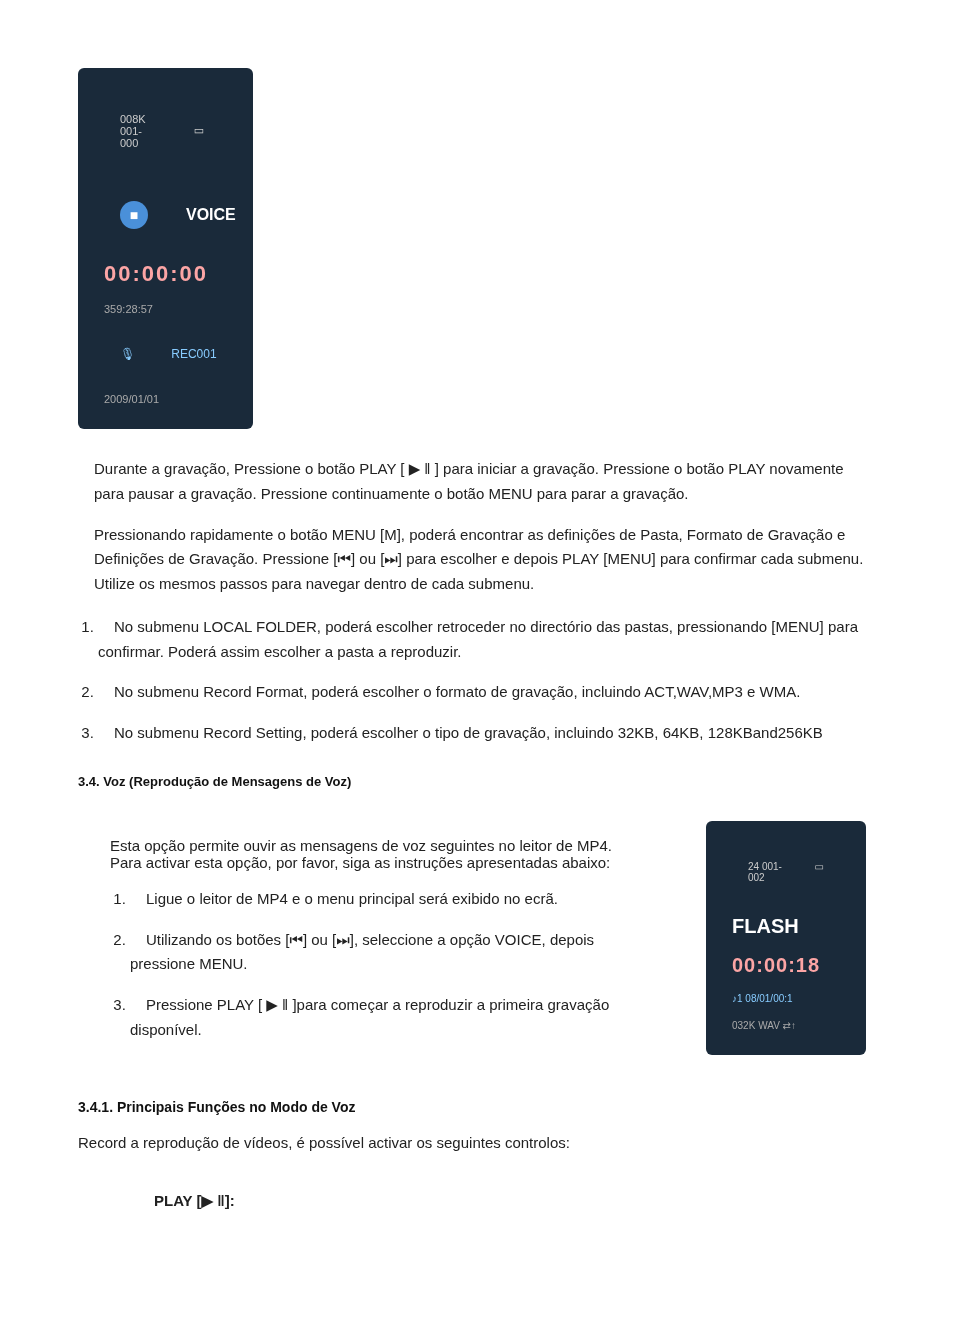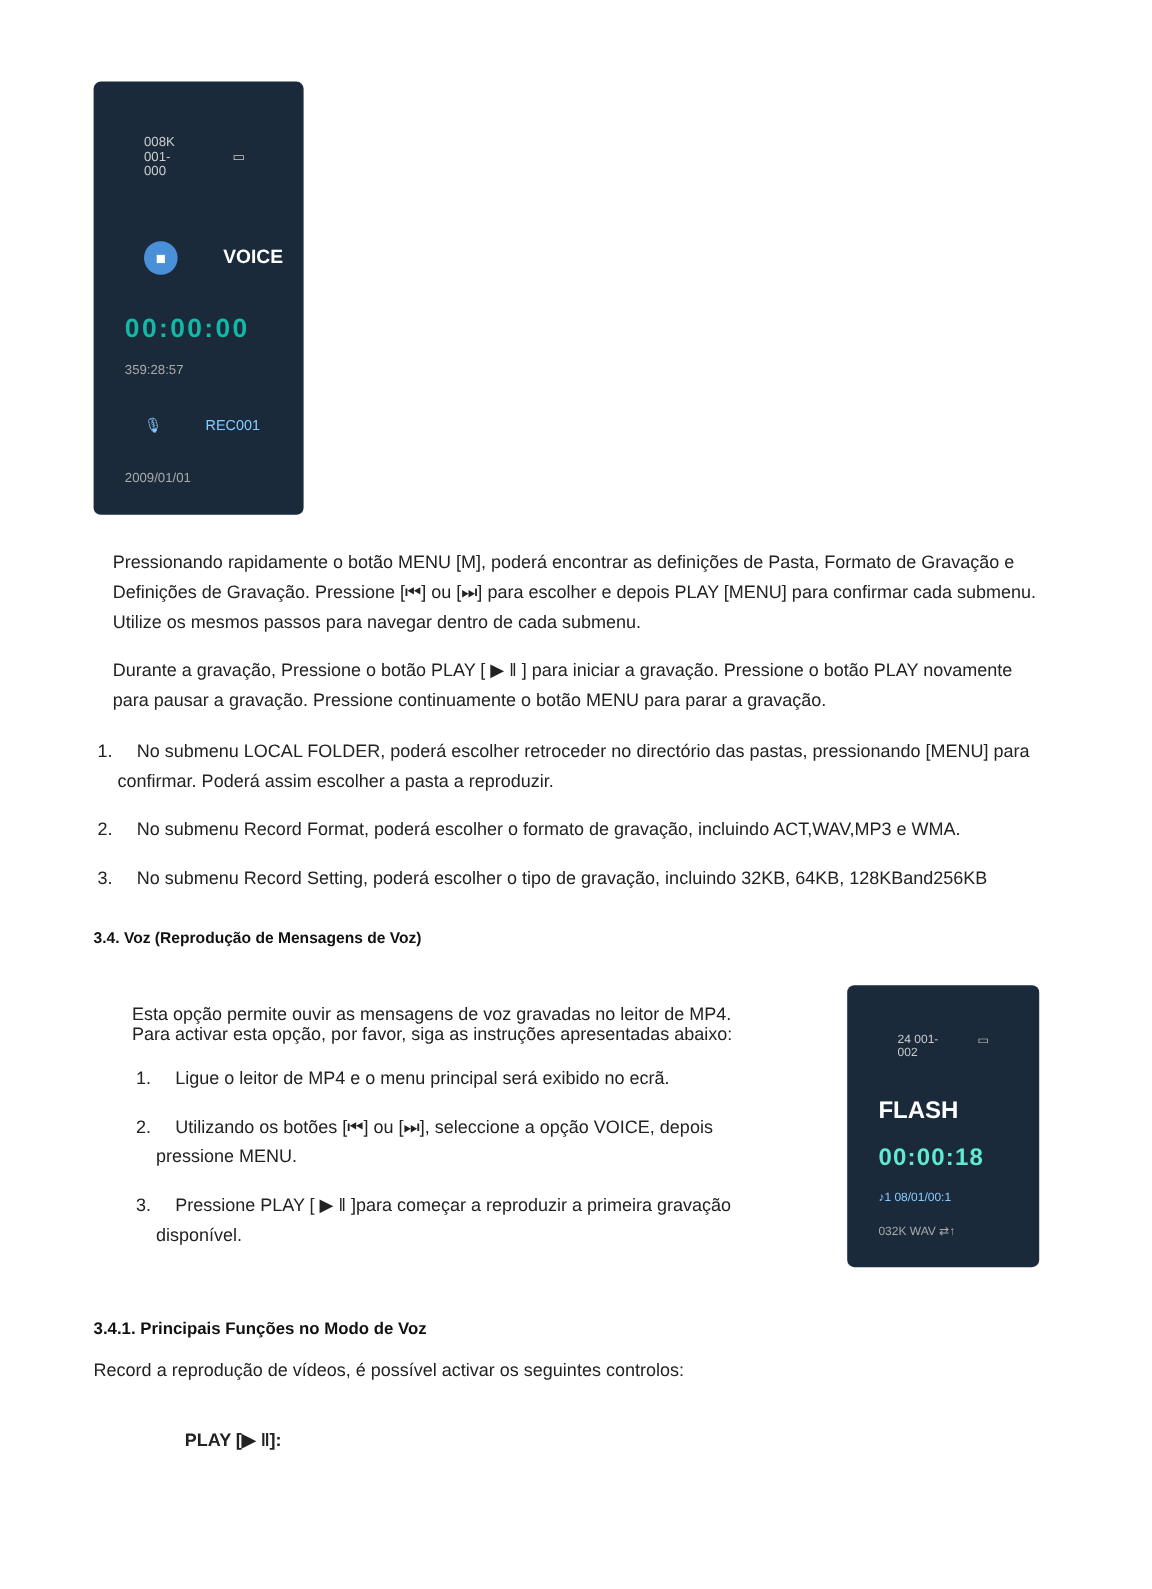--- a/index.html
+++ b/index.html
@@ -54,21 +54,21 @@
       border-radius: 50%;
       display: flex;
       align-items: center;
       justify-content: center;
       font-size: 14px;
     }
 
     .device-timer {
       font-size: 22px;
       font-weight: bold;
-      color: #14b8a6;
+      color: #fca5a5;
       letter-spacing: 2px;
       margin-bottom: 2px;
     }
 
     .device-remaining {
       font-size: 11px;
       color: #aaa;
       margin-bottom: 10px;
     }
 
@@ -153,21 +153,21 @@
     .device-screen-2 .title2 {
       font-size: 20px;
       font-weight: bold;
       color: #fff;
       margin-bottom: 12px;
     }
 
     .device-screen-2 .timer2 {
       font-size: 20px;
       font-weight: bold;
-      color: #5eead4;
+      color: #fca5a5;
       letter-spacing: 1px;
       margin-bottom: 4px;
     }
 
     .device-screen-2 .filename2 {
       font-size: 10px;
       color: #88ccff;
       margin-bottom: 2px;
     }
 
@@ -222,41 +222,41 @@
   <div class="device-timer">00:00:00</div>
   <div class="device-remaining">359:28:57</div>
   <div class="device-filename">
     <span>🎙</span>
     <span>REC001</span>
   </div>
   <div class="device-date">2009/01/01</div>
 </div>
 
 <div class="section-body">
+  <p>Durante a gravação, Pressione o botão PLAY [ ▶ ‖ ] para iniciar a gravação. Pressione o botão PLAY novamente para pausar a gravação. Pressione continuamente o botão MENU para parar a gravação.</p>
   <p>Pressionando rapidamente o botão MENU [M], poderá encontrar as definições de Pasta, Formato de Gravação e Definições de Gravação. Pressione [⏮] ou [⏭] para escolher e depois PLAY [MENU] para confirmar cada submenu. Utilize os mesmos passos para navegar dentro de cada submenu.</p>
-  <p>Durante a gravação, Pressione o botão PLAY [ ▶ ‖ ] para iniciar a gravação. Pressione o botão PLAY novamente para pausar a gravação. Pressione continuamente o botão MENU para parar a gravação.</p>
 </div>
 
 <ol class="main-list">
   <li>
     <span>No submenu LOCAL FOLDER, poderá escolher retroceder no directório das pastas, pressionando [MENU] para confirmar. Poderá assim escolher a pasta a reproduzir.</span>
   </li>
   <li>
     <span>No submenu Record Format, poderá escolher o formato de gravação, incluindo ACT,WAV,MP3 e WMA.</span>
   </li>
   <li>
     <span>No submenu Record Setting, poderá escolher o tipo de gravação, incluindo 32KB, 64KB, 128KBand256KB</span>
   </li>
 </ol>
 
 <h2 class="section-heading">3.4. Voz (Reprodução de Mensagens de Voz)</h2>
 
 <div class="section-with-image">
   <div class="text-part">
-    <p style="margin-bottom:14px;">Esta opção permite ouvir as mensagens de voz gravadas no leitor de MP4. Para activar esta opção, por favor, siga as instruções apresentadas abaixo:</p>
+    <p style="margin-bottom:14px;">Esta opção permite ouvir as mensagens de voz seguintes no leitor de MP4. Para activar esta opção, por favor, siga as instruções apresentadas abaixo:</p>
     <ol class="content-list">
       <li>
         <span>Ligue o leitor de MP4 e o menu principal será exibido no ecrã.</span>
       </li>
       <li>
         <span>Utilizando os botões [⏮] ou [⏭], seleccione a opção VOICE, depois pressione MENU.</span>
       </li>
       <li>
         <span>Pressione PLAY [ ▶ ‖ ]para começar a reproduzir a primeira gravação disponível.</span>
       </li>

